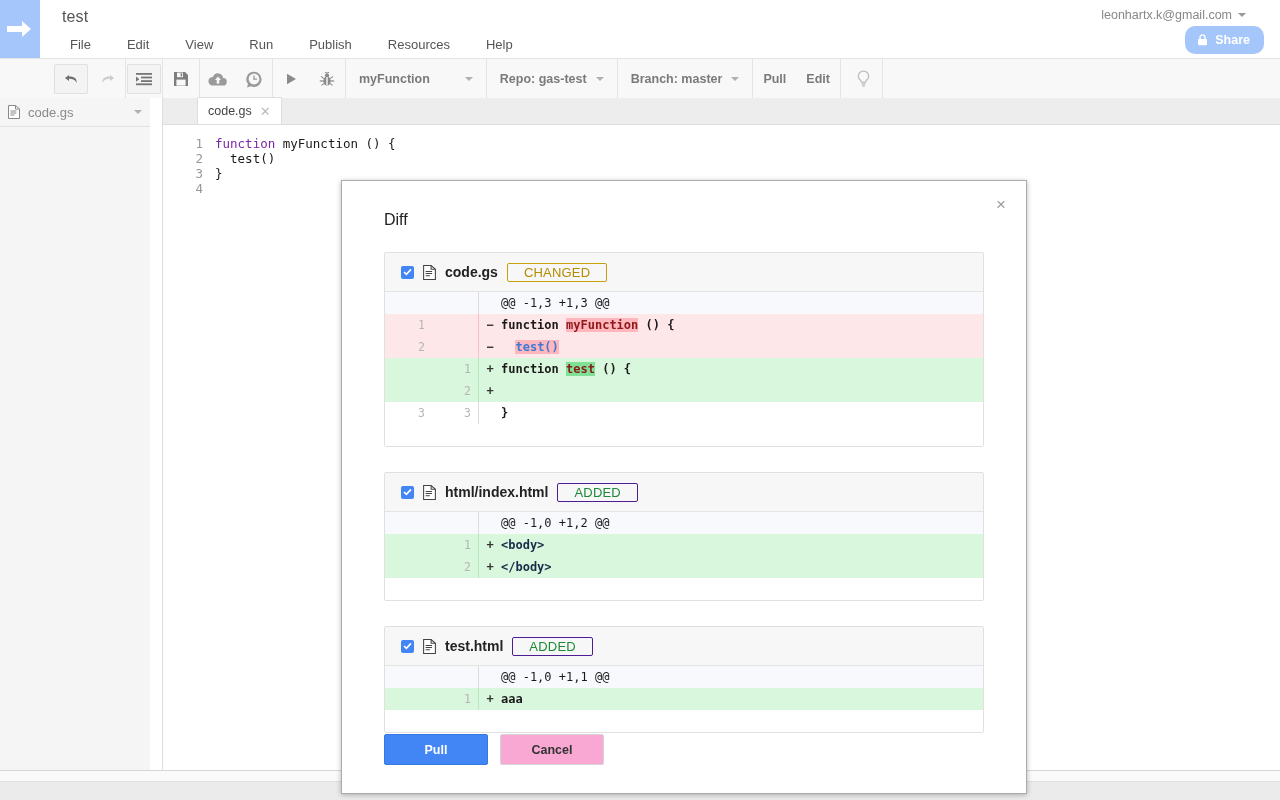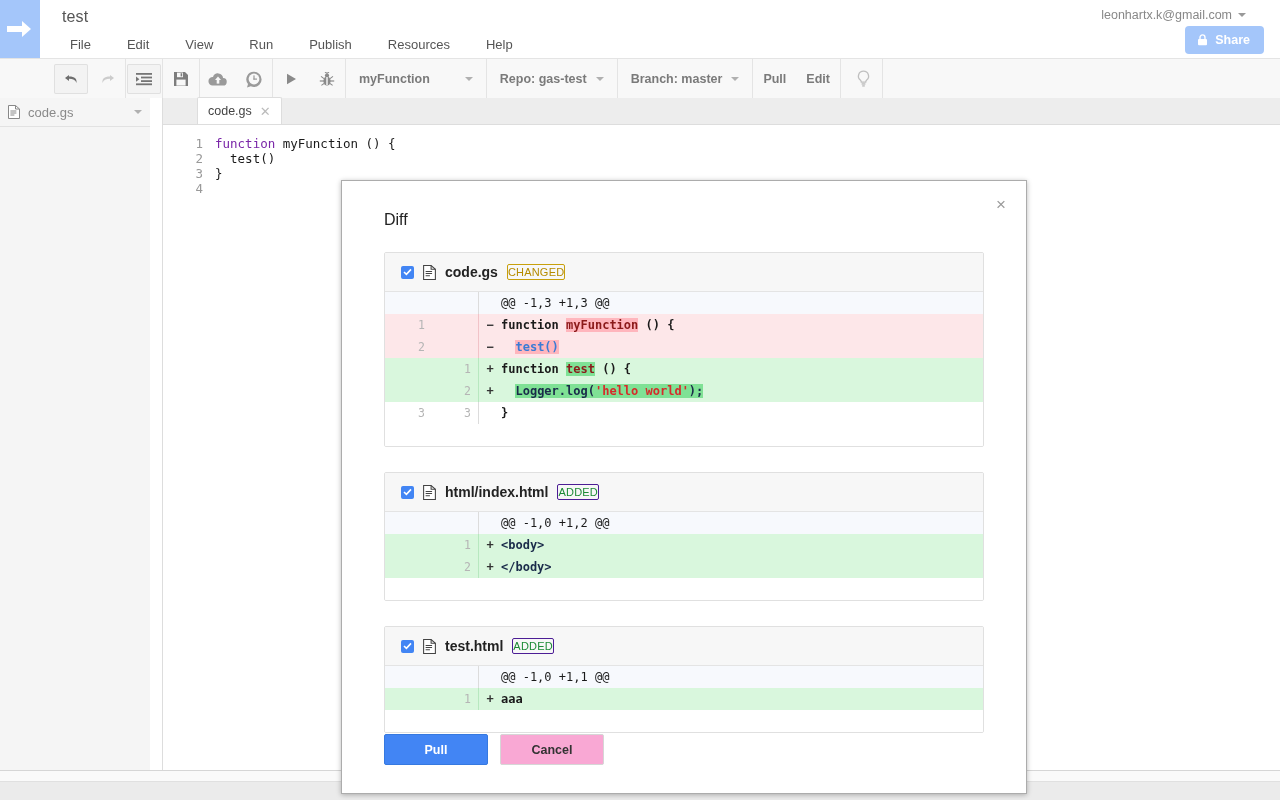--- a/index.html
+++ b/index.html
@@ -30,21 +30,21 @@
   .account {
     position: absolute; right: 34px; top: 8px;
     font-size: 12.5px; color: #888; display: flex; align-items: center; gap: 6px;
   }
   .caret-dn {
     width: 0; height: 0; border-left: 4px solid transparent; border-right: 4px solid transparent;
     border-top: 4px solid #999;
   }
   .share-btn {
     position: absolute; right: 16px; top: 26px;
-    background: #a4c6fa; color: #fff; border: none; border-radius: 4px;
+    background: #a4c6fa; color: #fff; border: none; border-radius: 10px;
     height: 28px; padding: 0 14px 0 12px; font-size: 12.5px; font-weight: bold;
     display: flex; align-items: center; gap: 7px; cursor: pointer;
     font-family: "Liberation Sans", sans-serif;
   }
 
   
   .toolbar {
     position: absolute; left: 0; top: 58px; width: 1280px; height: 40px;
     background: #f8f8f8; border-top: 1px solid #e4e4e4; border-bottom: 1px solid #e0e0e0;
     display: flex; align-items: center;
@@ -111,21 +111,21 @@
   .file-head {
     background: #f7f7f7; border-bottom: 1px solid #e4e4e4;
     height: 38px; display: flex; align-items: center; gap: 9px; padding: 0 16px;
   }
   .cb {
     width: 13px; height: 13px; border-radius: 2px; background: #4285f4;
     display: flex; align-items: center; justify-content: center; cursor: pointer;
   }
   .file-name { font-size: 14px; font-weight: bold; color: #222; }
   .badge {
-    font-size: 11px; letter-spacing: .2px; padding: 1px 0; border-radius: 2px;
+    font-size: 13px; letter-spacing: .2px; padding: 1px 16px; border-radius: 2px;
     font-family: "Liberation Sans", sans-serif;
   }
   .badge.changed { color: #b58b00; border: 1px solid #c8a00c; }
   .badge.added   { color: #1c8a35; border: 1px solid #4c1d95; }
 
   .diff { font-family: "DejaVu Sans Mono", monospace; font-size: 12px; }
   .drow { display: flex; height: 22px; line-height: 22px; }
   .drow.hunk { background: #f7f9fd; color: #9aa3b0; }
   .drow.del  { background: #fde7e9; }
   .drow.add  { background: #d9f7dd; }
@@ -395,21 +395,20 @@
             <div class="drow add">
               <span class="dnum"></span>
               <span class="dnum second">1</span>
               <span class="dsign">+</span>
               <span class="dcode"><span class="t-fn">function </span><span class="t-name hl-add">test</span><span class="t-fn"> () {</span></span>
             </div>
             <div class="drow add">
               <span class="dnum"></span>
               <span class="dnum second">2</span>
               <span class="dsign">+</span>
-              <span class="dcode"><span class="t-fn">  </span><span class="t-tag hl-add">Logger.log(</span><span class="t-str hl-add">'hello world'</span><span class="t-tag hl-add">);</span></span>
             </div>
             <div class="drow ctx">
               <span class="dnum">3</span>
               <span class="dnum second">3</span>
               <span class="dsign"></span>
               <span class="dcode"><span class="t-fn">}</span></span>
             </div>
             <div class="card-foot"></div>
           </div>
         </div>

